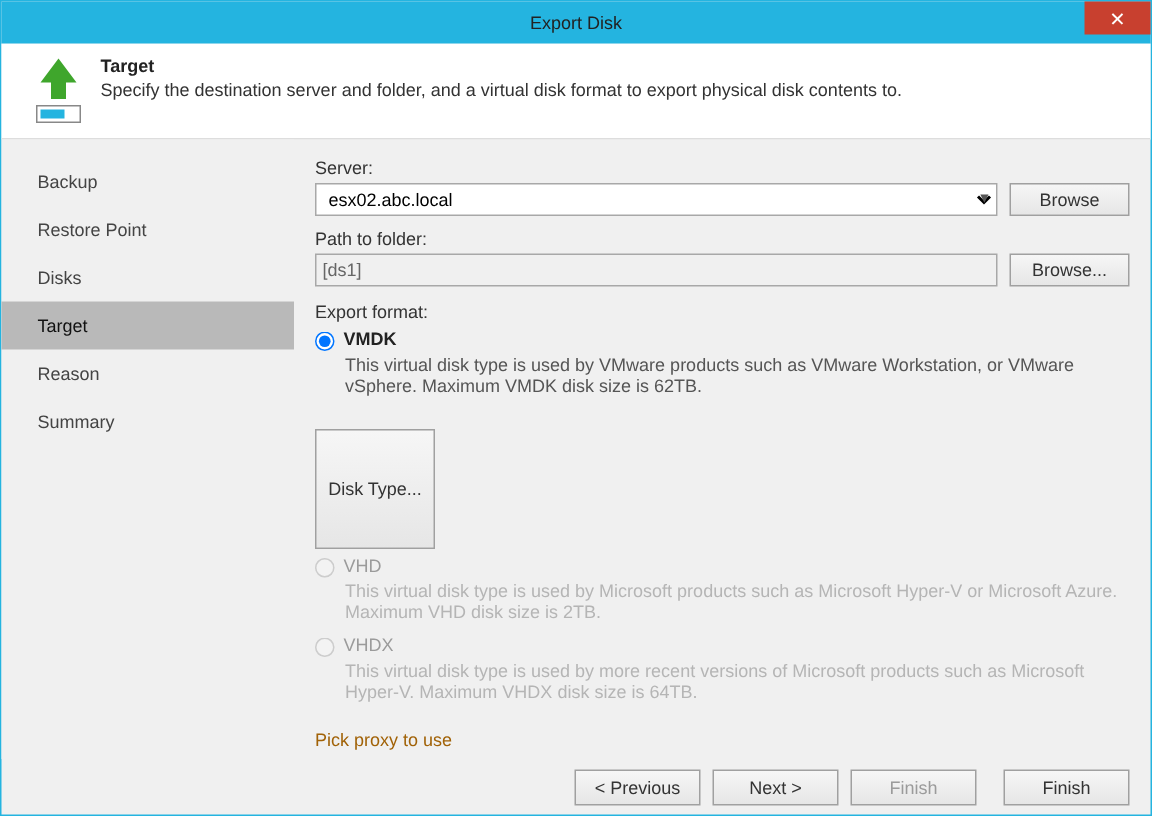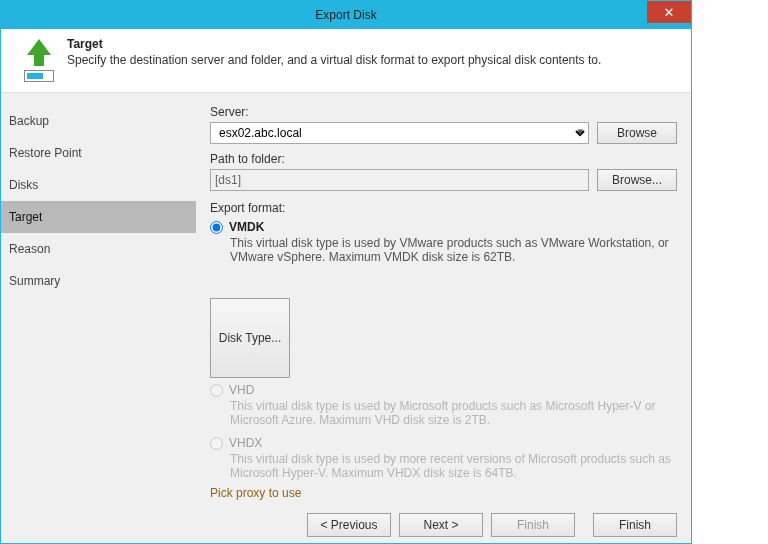--- a/index.html
+++ b/index.html
@@ -1,45 +1,45 @@
 <!DOCTYPE html>
 <html><head>
 <meta charset="utf-8">
 <style>
   * { box-sizing: border-box; }
   html, body { margin:0; padding:0; font-family: "Segoe UI", Tahoma, sans-serif; font-size:12px; color:#333; }
-  .window { width:692px; height:544px; border:1px solid #24b4e0; background:#f0f0f0; position:relative; }
+  .window { width:768px; height:544px; border:1px solid #24b4e0; background:#f0f0f0; position:relative; }
   .titlebar { height:28px; background:#24b4e0; display:flex; align-items:center; justify-content:center; position:relative; }
   .titlebar .title { color:#222; font-size:12px; }
   .titlebar .close { position:absolute; right:0; top:0; width:44px; height:22px; background:#c8402f; color:#fff; display:flex; align-items:center; justify-content:center; font-family:Arial; font-size:13px; }
   .header { background:#fff; height:64px; display:flex; align-items:flex-start; padding:8px 14px 0 16px; border-bottom:1px solid #ddd; }
   .header-icon { width:44px; display:flex; flex-direction:column; align-items:center; gap:4px; padding-top:2px;}
   .arrow-up { width:0; height:0; border-left:12px solid transparent; border-right:12px solid transparent; border-bottom:16px solid #3fa62c; position:relative;}
   .arrow-stem { width:10px; height:12px; background:#3fa62c; margin-top:-1px;}
   .disk-graphic { width:30px; height:12px; border:1px solid #888; background:#fff; position:relative;}
   .disk-graphic::before { content:""; position:absolute; left:2px; top:2px; right:10px; bottom:2px; background:#24b4e0; }
   .header-text { flex:1; padding-left:6px; }
   .header-text h1 { margin:0 0 2px 0; font-size:12px; font-weight:700; color:#222;}
   .header-text p { margin:0; font-size:12px; color:#333; }
   .body { display:flex; height:413px; }
   .sidebar { width:195px; background:#f0f0f0; padding-top:12px; }
-  .sidebar-item { height:32px; display:flex; align-items:center; padding-left:8px; font-size:12px; color:#444; cursor:default;}
+  .sidebar-item { height:32px; display:flex; align-items:center; padding-left:24px; font-size:12px; color:#444; cursor:default;}
   .sidebar-item.active { background:#b9b9b9; color:#111; font-weight:400;}
   .content { flex:1; padding:12px 14px 8px 14px; position:relative; }
   .row { display:flex; align-items:flex-start; gap:8px; }
   .label { font-size:12px; color:#333; margin-bottom:3px;}
   .select, .path-input { height:22px; border:1px solid #a8a8a8; background:#fff; font-size:12px; padding:2px 4px; }
   .select-wrap { flex:1; position:relative; }
   .select-wrap::after { content:"▾"; position:absolute; right:6px; top:3px; font-size:11px; color:#555; pointer-events:none;}
   .select-wrap select { width:100%; height:22px; padding:1px 4px; border:1px solid #a8a8a8; background:#fff; font-size:12px;}
   .path-input { flex:1; background:#f0f0f0; color:#666;}
   .btn { width:80px; height:22px; border:1px solid #a0a0a0; background:linear-gradient(#f6f6f6,#e6e6e6); font-size:12px; display:flex; align-items:center; justify-content:center; cursor:default;}
   .btn.disabled { color:#9b9b9b; }
   .section { margin-top:10px; }
-  .radio-row { display:flex; align-items:center; gap:6px; margin-top:4px;}
+  .radio-row { display:flex; align-items:flex-start; gap:6px; margin-top:4px;}
   .radio-row input[type=radio]{ margin:2px 0 0 0;}
   .radio-label { font-size:12px; font-weight:700; color:#222;}
   .radio-label.dim { color:#9b9b9b; font-weight:400;}
   .radio-desc { font-size:12px; color:#555; margin:2px 0 8px 20px; }
   .radio-desc.dim { color:#b5b5b5; }
   .vmdk-block { display:flex; align-items:flex-start; gap:8px;flex-direction:column;}
   .vmdk-block .desc { flex:1; }
   .link { color:#a16207; font-size:12px; position:absolute; left:14px; bottom:6px; cursor:default;}
   .footer { height:38px; border-top:none; display:flex; align-items:center; justify-content:flex-end; gap:8px; padding:0 14px;}
   .footer .btn { width:84px; height:24px;}
@@ -98,21 +98,21 @@
 
       <div class="section">
         <div class="label">Export format:</div>
 
         <div class="radio-row">
           <input type="radio" name="fmt" checked="" style="">
           <span class="radio-label">VMDK</span>
         </div>
         <div class="vmdk-block">
           <div class="desc radio-desc">This virtual disk type is used by VMware products such as VMware Workstation, or VMware vSphere. Maximum VMDK disk size is 62TB.</div>
-          <div class="btn" style="flex:0 0 80px;margin-top:18px;">Disk Type...</div>
+          <div class="btn" style="flex:0 0 80px;margin-top:6px;">Disk Type...</div>
         </div>
 
         <div class="radio-row">
           <input type="radio" name="fmt" disabled="" style="">
           <span class="radio-label dim">VHD</span>
         </div>
         <div class="radio-desc dim">This virtual disk type is used by Microsoft products such as Microsoft Hyper-V or Microsoft Azure. Maximum VHD disk size is 2TB.</div>
 
         <div class="radio-row">
           <input type="radio" name="fmt" disabled="" style="">

